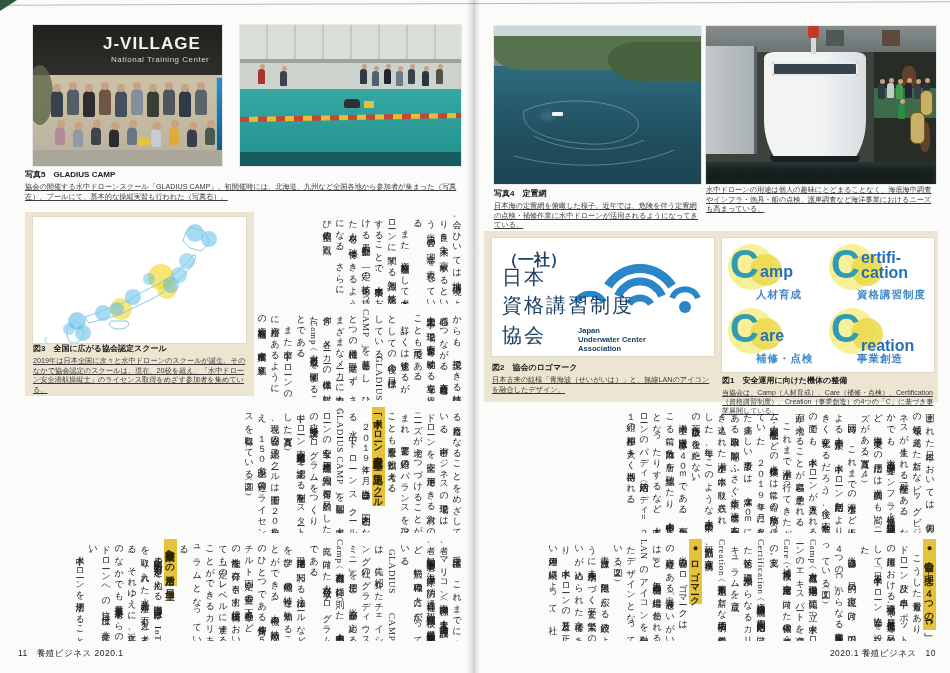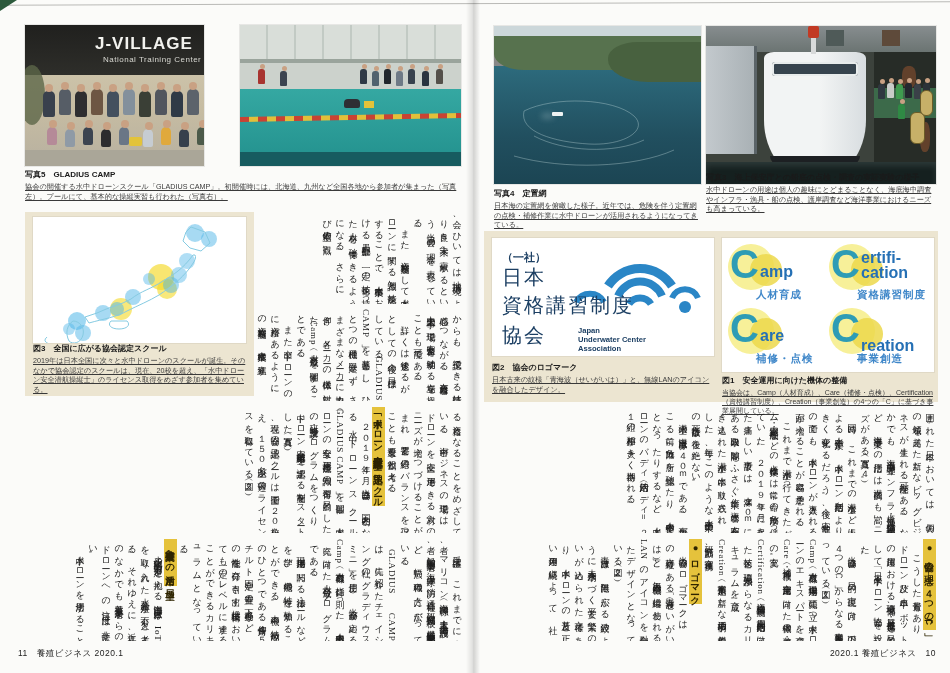--- a/index.html
+++ b/index.html
@@ -64,21 +64,21 @@
   .pd-water{left:0;bottom:0;width:100%;height:22px;background:#15201f;box-shadow:inset 0 4px 6px rgba(180,200,200,.15);}
 
   
   .cap{position:absolute;color:#222;}
   .cap .t{margin:0 0 2px;font-size:8px;font-weight:bold;color:#1a1a1a;}
   .cap .b{margin:0;font-size:7.2px;line-height:9.6px;color:#3a3a3a;text-decoration:underline;}
   .figbox{position:absolute;background:#ece5d1;}
   .panel{position:absolute;background:#ffffff;box-shadow:0 0 0 1px rgba(0,0,0,.05);}
 
   
-  .logo-corp{position:absolute;left:10px;top:12px;font-size:11px;color:#1c3f63;font-weight:bold;}
+  .logo-corp{position:absolute;left:10px;top:12px;font-size:16px;color:#1c3f63;font-weight:bold;}
   .logo-name{position:absolute;left:10px;color:#1c3f63;font-weight:normal;letter-spacing:2px;font-size:20px;}
   .logo-en{position:absolute;left:86px;top:88px;font-size:7.6px;line-height:9px;font-weight:bold;color:#1c3f63;}
   .logo-en p{margin:0;}
 
   
   .cgrid{position:absolute;left:6px;top:4px;width:200px;height:126px;display:grid;grid-template-columns:1fr 1fr;grid-template-rows:1fr 1fr;gap:2px;}
   .citem{position:relative;}
   .cy1{position:absolute;left:0px;top:2px;width:46px;height:46px;border-radius:50%;background:#f7f099;}
   .cy2{position:absolute;left:22px;top:12px;width:32px;height:32px;border-radius:50%;background:#ecd84b;opacity:.85;}
   .cbig{position:absolute;left:2px;top:0px;font-size:40px;line-height:44px;font-weight:bold;color:#2e9cb5;}
@@ -97,21 +97,21 @@
   .footer{position:absolute;bottom:13px;font-size:8.5px;color:#222;letter-spacing:.5px;}
 </style>
 </head>
 <body>
 
 <div class="spread">
   <div class="scanline"></div>
   <div class="corner"></div>
   <div class="gutter"></div>
 
-  <div class="photo" style="left:25px;top:25px;width:179px;height:141px;">
+  <div class="photo" style="left:33px;top:25px;width:179px;height:141px;padding-left:10px;">
     <div class="abs pa-wall"></div>
     <div class="abs pa-sign">
       <div class="l1">J-VILLAGE</div>
       <div class="l2">National Training Center</div>
     </div>
     <div class="abs pa-tree"></div>
     <div class="abs pa-banner"></div>
 
     <span class="pf" style="left:18px;top:66px;background:#39414d;"></span>
     <span class="pf" style="left:34px;top:64px;background:#565d66;"></span>

